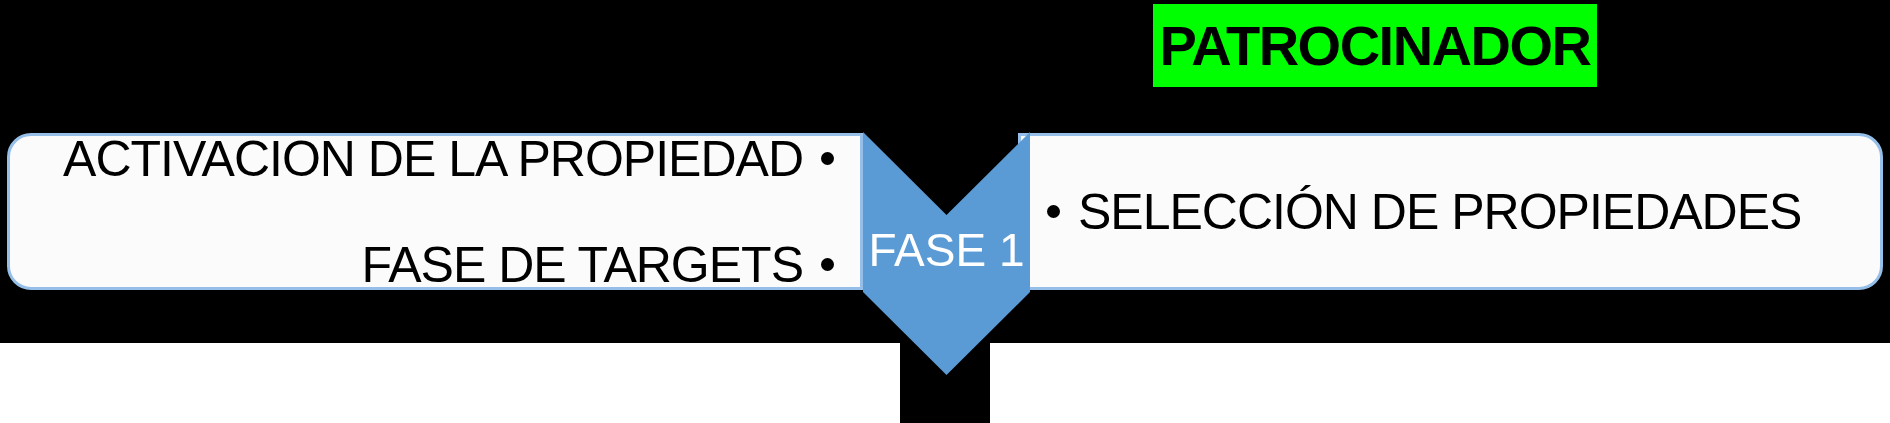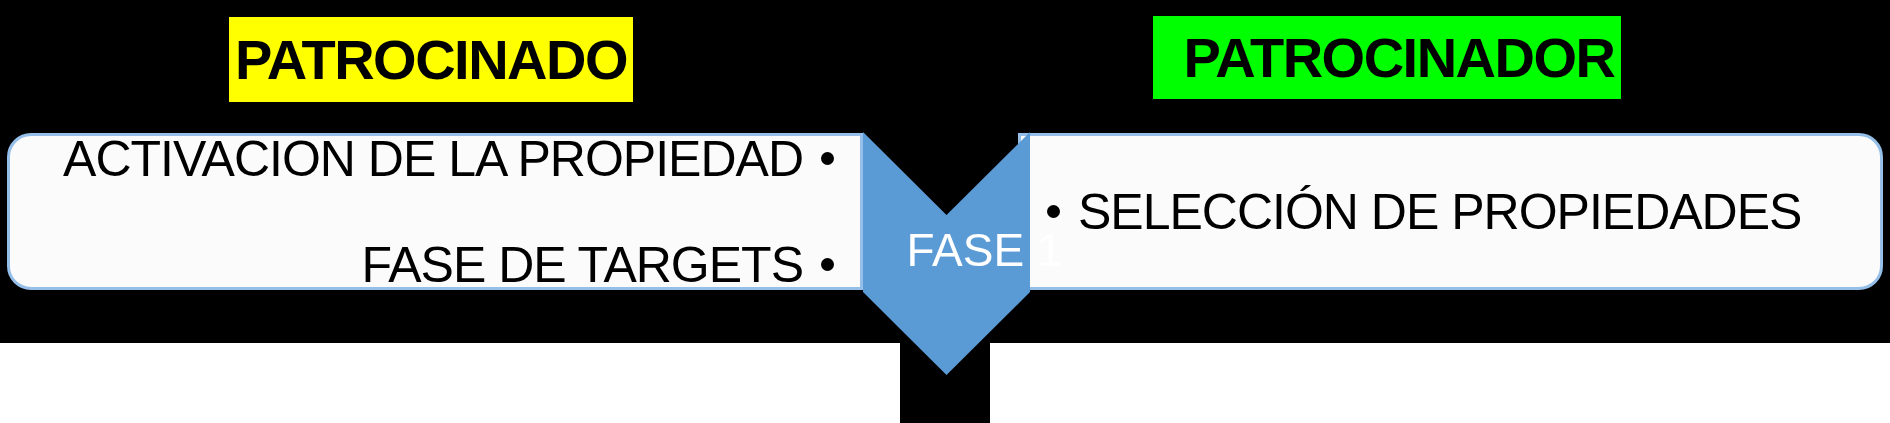--- a/index.html
+++ b/index.html
@@ -21,21 +21,21 @@
     align-items: center;
     justify-content: center;
     font-weight: 700;
     font-size: 56px;
     letter-spacing: -1.5px;
     color: #000;
     z-index: 4;
     white-space: nowrap;
   }
   .hdr.left  { left: 229px;  top: 17px; width: 404px; height: 85px; }
-  .hdr.right { left: 1153px; top: 16px; width: 444px; height: 83px; padding-left: 24px; }
+  .hdr.right { left: 1153px; top: 4px; width: 444px; height: 83px; }
 
   
   .strip {
     position: absolute;
     top: 343px;
     height: 80px;
     z-index: 1;
   }
   .strip.left  { left: 0;     width: 900px; }
   .strip.right { left: 990px; width: 900px; }
@@ -106,21 +106,20 @@
     font-size: 46px;
     z-index: 3;
     white-space: nowrap;
   }
 </style>
 </head>
 <body>
 
 <div class="canvas">
 
-  <div class="hdr left" style="background:#FFFF00;">PATROCINADO</div>
   <div class="hdr right" style="background:#00FF00;">PATROCINADOR</div>
 
   <div class="strip left" style="background:#FFFFFF;"></div>
   <div class="strip right" style="background:#FFFFFF;"></div>
 
   <div class="panel left">
     <div class="row">
       <span>ACTIVACION DE LA PROPIEDAD</span>
       <span class="bullet-dot after"></span>
     </div>
@@ -133,15 +132,15 @@
   <div class="panel right">
     <div class="row">
       <span class="bullet-dot before"></span>
       <span>SELECCIÓN DE PROPIEDADES</span>
     </div>
   </div>
 
   <svg class="chevron-svg" viewBox="0 0 167 243" preserveAspectRatio="none">
     <polygon points="0,0 83.5,83 167,0 167,160 83.5,243 0,160" fill="#5B9BD5"></polygon>
   </svg>
-  <div class="chevron-label" style="color:#FFFFFF;margin-left:38px;">FASE 1</div>
+  <div class="chevron-label" style="color:#FFFFFF;">FASE 1</div>
 
 </div>
 
 </body></html>

